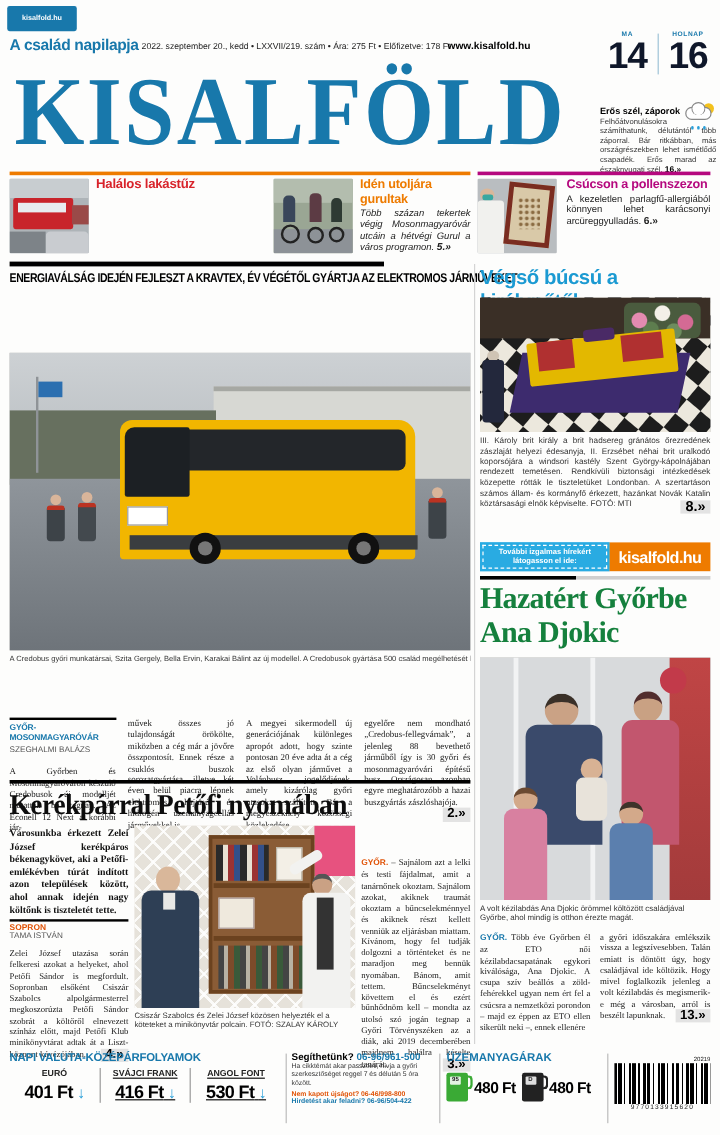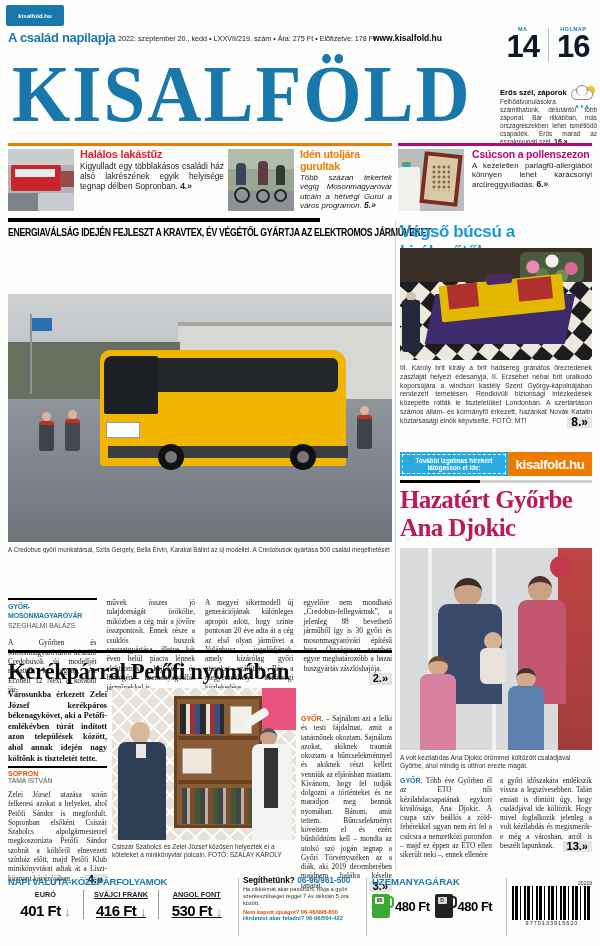--- a/index.html
+++ b/index.html
@@ -73,21 +73,21 @@
 
   .banner { position:absolute; left:400px; top:452px; width:192px; height:24px; display:flex; }
   .banner-blue { flex:1; background:#29abe2; border:2px solid #29abe2; display:flex; align-items:center; justify-content:center; }
   .banner-blue .inner { border:1px dashed #fff; width:100%; height:100%; display:flex; align-items:center; justify-content:center;
     color:#fff; font-size:6.3px; font-weight:bold; text-align:center; line-height:7.5px; padding:1px 3px; }
   .banner-orange { width:84px; background:#ee7b00; color:#fff; font-weight:bold; font-size:13.5px;
     display:flex; align-items:center; justify-content:center; letter-spacing:-0.5px; }
 
   .ana-rule { position:absolute; left:400px; top:480px; width:192px; height:3px; background:linear-gradient(90deg,#000 0 80px,#cfcfcf 80px); }
   .ana-headline { position:absolute; left:400px; top:486px; width:194px; font-family:"Liberation Serif", serif; font-weight:bold;
-    font-size:25px; line-height:28px; letter-spacing:-0.6px; color:#be185d; }
+    font-size:25px; line-height:28px; letter-spacing:-0.6px; color:#15803d; }
   .ana-photo { left:400px; top:548px; width:192px; height:202px; }
   .ana-caption { position:absolute; left:400px; top:754px; width:192px; font-size:6.6px; line-height:8.4px; color:#333; }
   .ana-cols { position:absolute; left:400px; top:776px; width:192px; display:flex; gap:8px; }
   .acol { flex:1; font-family:"Liberation Serif", serif; font-size:7.3px; line-height:9.3px; text-align:justify; color:#1a1a1a; }
   .dl-blue { color:#1878ab; font-weight:bold; font-family:"Liberation Sans", sans-serif; font-size:7px; }
   .dl-orange { color:#e05206; font-weight:bold; font-family:"Liberation Sans", sans-serif; font-size:7px; }
 
   
   .mid-rule { position:absolute; left:8px; top:650px; width:384px; height:3px; background:#000; }
   .petofi-headline { position:absolute; left:8px; top:658px; width:290px; font-family:"Liberation Serif", serif; font-weight:bold;
@@ -193,24 +193,20 @@
   <div class="tz-photo" style="left:8px;background:#aeb4b8;">
     <div class="fill" style="left:0;top:0;width:66px;height:16px;background:#c8cdd0;"></div>
     <div class="fill" style="left:3px;top:16px;width:50px;height:26px;background:#c8242b;border-radius:2px;"></div>
     <div class="fill" style="left:7px;top:20px;width:40px;height:8px;background:#e8ecef;"></div>
     <div class="fill" style="left:52px;top:22px;width:14px;height:16px;background:#9a4a48;"></div>
     <div class="fill" style="left:30px;top:44px;width:36px;height:18px;background:#c9ccd0;border-radius:4px 4px 0 0;"></div>
     <div class="fill" style="left:0;top:44px;width:30px;height:18px;background:#7d8388;"></div>
   </div>
   <div class="tz-text" style="left:80px;width:144px;">
     <div class="tz-title t1-title">Halálos lakástűz</div>
-    <div class="tz-body">
-      <span>Kigyulladt egy többlakásos családi ház alsó lakrészének egyik helyisége tegnap délben Sopronban.</span>
-      <b>4.»</b>
-    </div>
   </div>
 
   <div class="tz-photo" style="left:228px;background:#9aa694;">
     <div class="fill" style="left:0;top:0;width:66px;height:20px;background:#b3bdae;"></div>
     <div class="fill" style="left:0;top:42px;width:66px;height:20px;background:#8d9297;"></div>
     <div class="fill" style="left:8px;top:14px;width:10px;height:22px;background:#39465a;border-radius:4px 4px 0 0;"></div>
     <div class="fill" style="left:30px;top:12px;width:10px;height:24px;background:#5c3b44;border-radius:4px 4px 0 0;"></div>
     <div class="fill" style="left:48px;top:16px;width:9px;height:20px;background:#2e3a33;border-radius:4px 4px 0 0;"></div>
     <div class="fill" style="left:6px;top:38px;width:16px;height:16px;border:2px solid #222;border-radius:50%;background:none;"></div>
     <div class="fill" style="left:28px;top:40px;width:14px;height:14px;border:2px solid #222;border-radius:50%;background:none;"></div>

